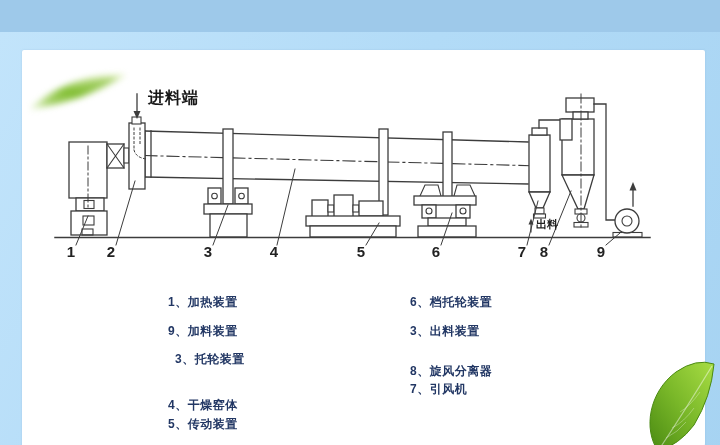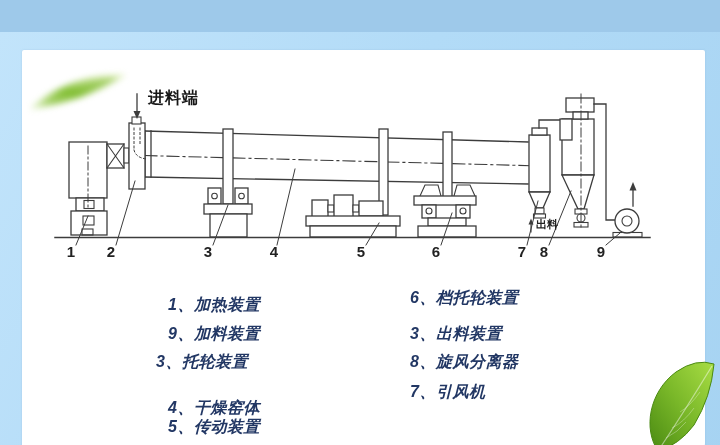--- a/index.html
+++ b/index.html
@@ -31,22 +31,22 @@
   }
   .feed-label{
     position:absolute;left:148px;top:58px;
     font-size:16px;font-weight:bold;color:#171717;letter-spacing:1px;line-height:1;
   }
   .discharge-label{
     position:absolute;left:536px;top:187px;
     font-size:11px;font-weight:bold;color:#222;line-height:1;
   }
   .legend-item{
-    position:absolute;font-size:16px;font-weight:bold;color:#223764;
-    letter-spacing:.5px;line-height:1.2;white-space:nowrap;font-style:italic;
+    position:absolute;font-size:12px;font-weight:bold;color:#223764;
+    letter-spacing:.5px;line-height:1.2;white-space:nowrap;
   }
 </style>
 </head>
 <body>
 
 <div class="stage">
 
   <div class="panel"></div>
   <div class="band-left"></div>
   <div class="band-right"></div>
@@ -193,26 +193,26 @@
   <span class="pnum" style="left:274px;top:212px">4</span>
   <span class="pnum" style="left:361px;top:212px">5</span>
   <span class="pnum" style="left:436px;top:212px">6</span>
   <span class="pnum" style="left:522px;top:212px">7</span>
   <span class="pnum" style="left:544px;top:212px">8</span>
   <span class="pnum" style="left:601px;top:212px">9</span>
 
   <div>
     <span class="legend-item" style="left:168px;top:263px">1、加热装置</span>
     <span class="legend-item" style="left:168px;top:292px">9、加料装置</span>
-    <span class="legend-item" style="left:156px;top:320px">3、托轮装置</span>
+    <span class="legend-item" style="left:175px;top:320px">3、托轮装置</span>
     <span class="legend-item" style="left:168px;top:366px">4、干燥窑体</span>
     <span class="legend-item" style="left:168px;top:385px">5、传动装置</span>
-    <span class="legend-item" style="left:410px;top:256px">6、档托轮装置</span>
+    <span class="legend-item" style="left:410px;top:263px">6、档托轮装置</span>
     <span class="legend-item" style="left:410px;top:292px">3、出料装置</span>
-    <span class="legend-item" style="left:410px;top:320px">8、旋风分离器</span>
+    <span class="legend-item" style="left:410px;top:332px">8、旋风分离器</span>
     <span class="legend-item" style="left:410px;top:350px">7、引风机</span>
   </div>
 
   <svg class="leaf-br" viewBox="0 0 104 121">
     <defs>
       <linearGradient id="lg2" x1="0" y1="1" x2="1" y2="0">
         <stop offset="0" stop-color="#4a8a12"></stop>
         <stop offset=".5" stop-color="#7ab829"></stop>
         <stop offset="1" stop-color="#a8dd44"></stop>
       </linearGradient>

